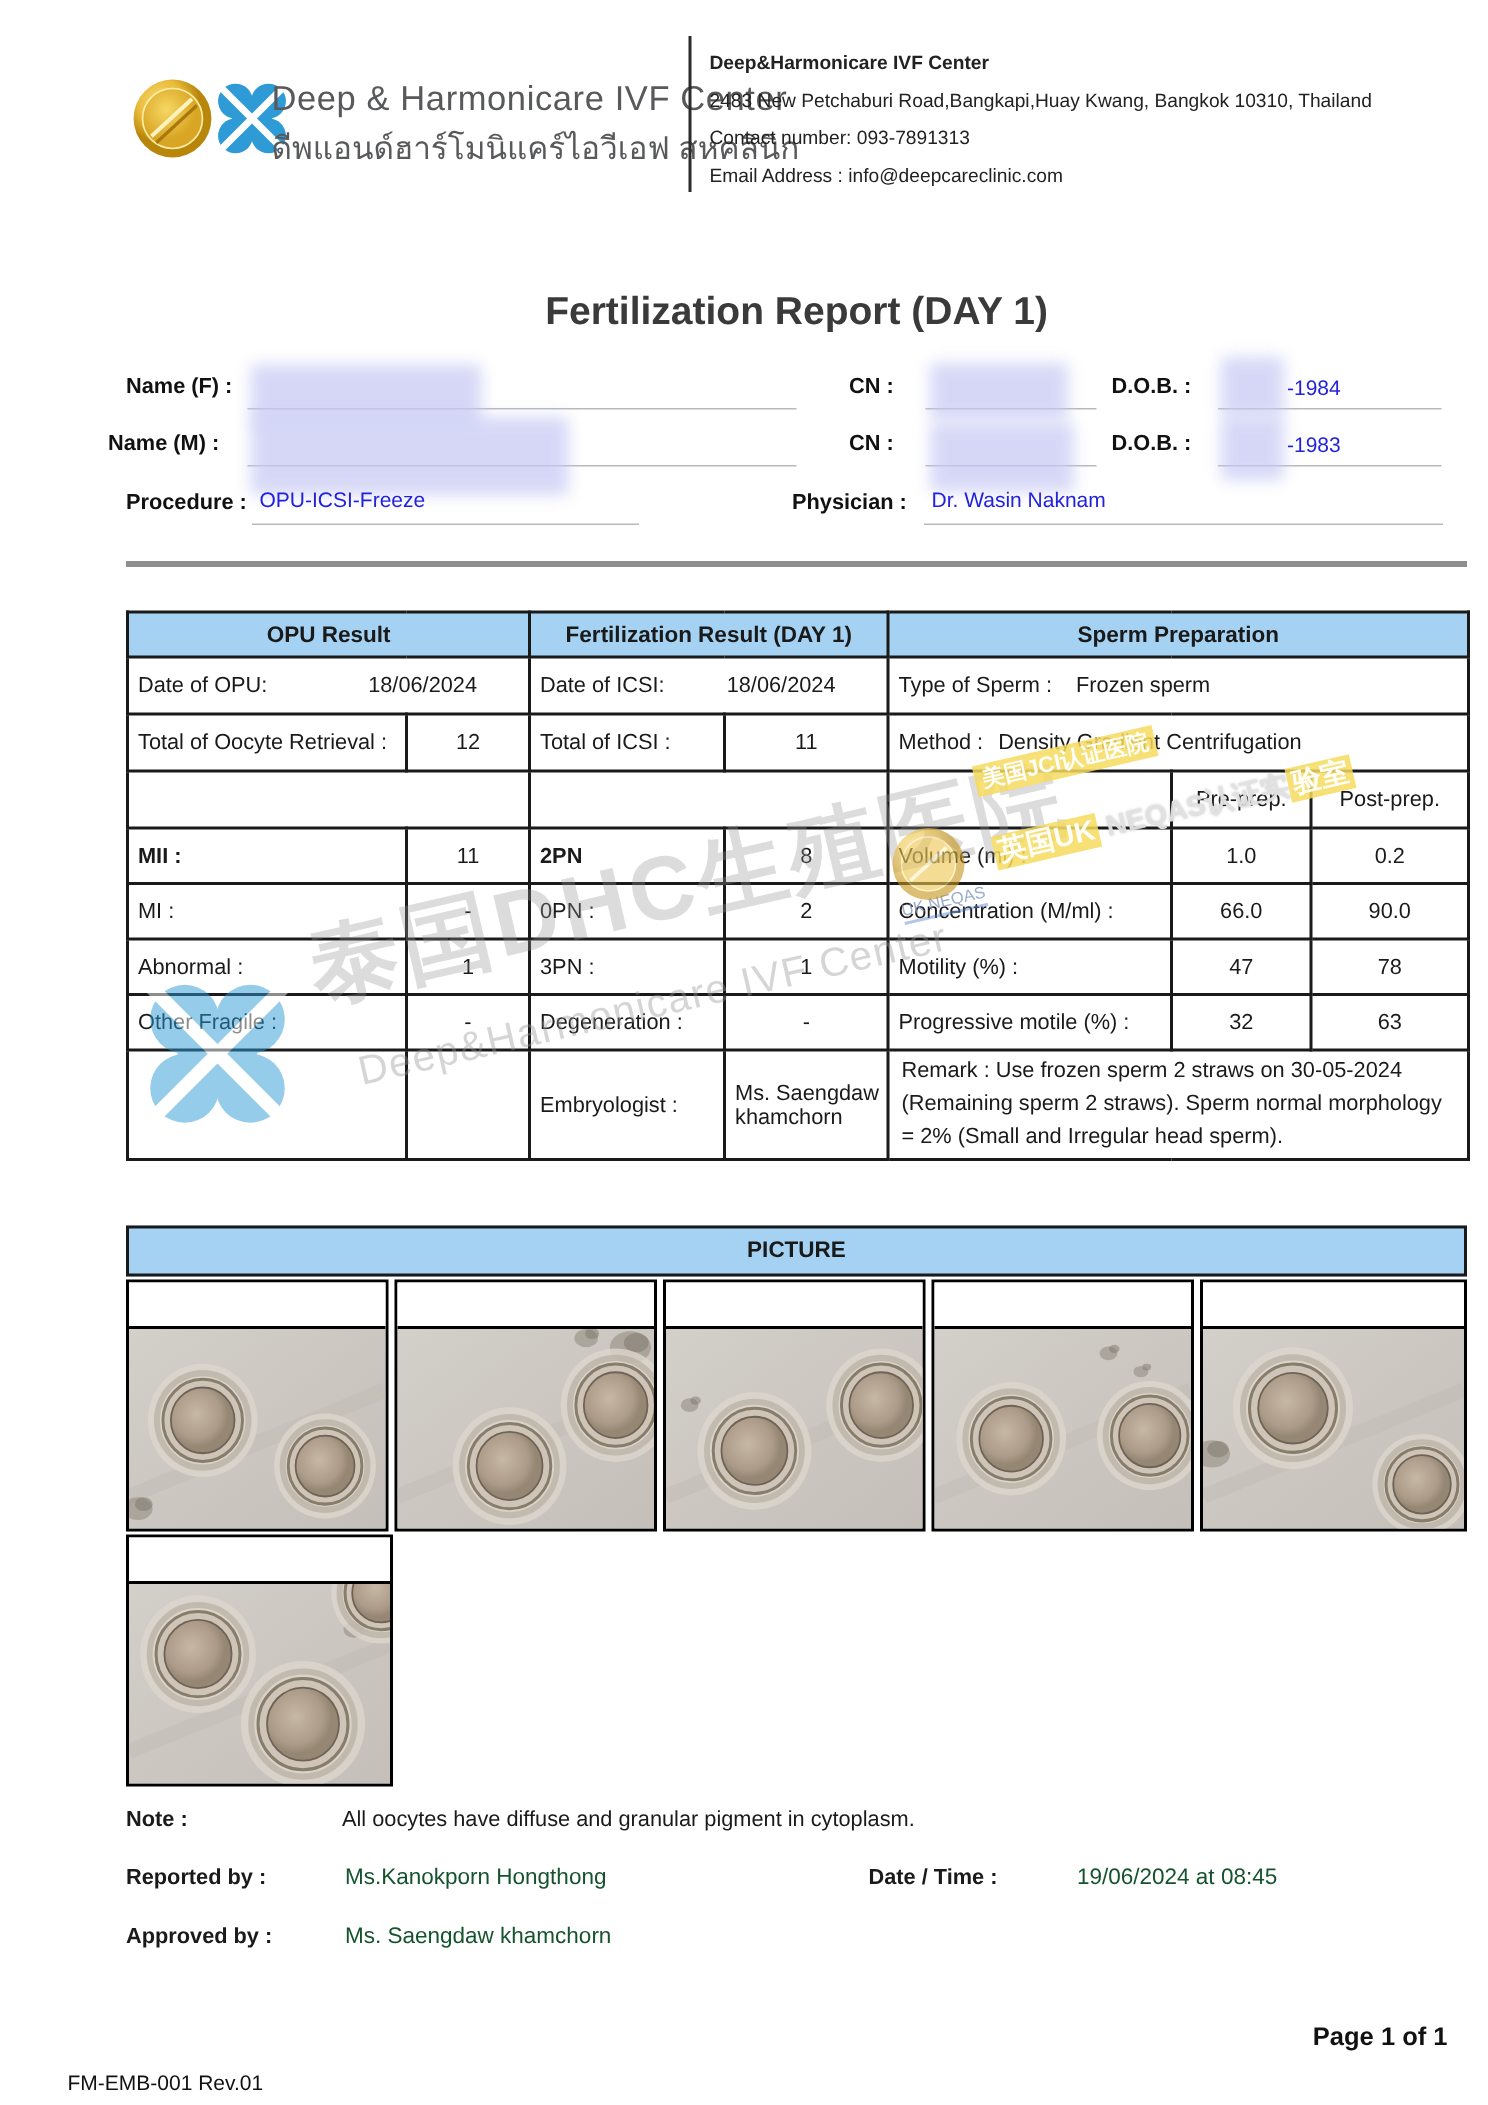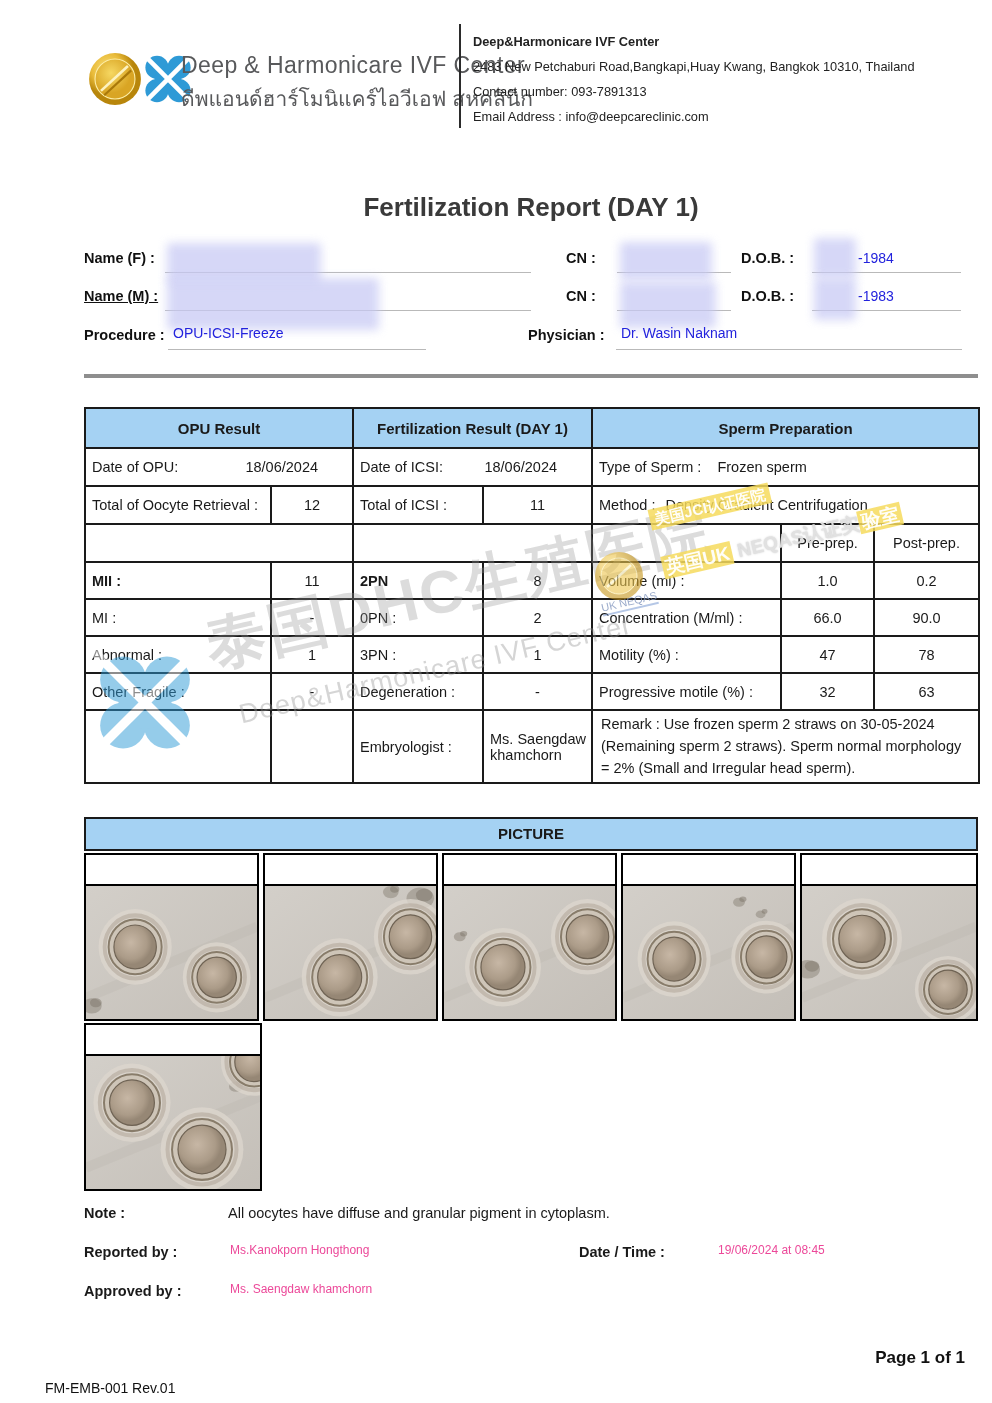--- a/index.html
+++ b/index.html
@@ -58,21 +58,21 @@
   .wm-neqas .y { background:rgba(246,219,93,.85); color:rgba(255,255,255,.95); padding:1px 3px; }
   .wm-neqas .g { color:rgba(225,225,225,.95); text-shadow:0 0 2px rgba(120,120,120,.4); }
   .wm-uksmall { left:600px; top:602px; transform:rotate(-13deg); transform-origin:left top;
                 font-size:11px; color:rgba(130,150,190,.8); border-bottom:2px solid rgba(90,130,200,.45); padding-bottom:1px; }
   .wm-clover { left:86px; top:645px; width:118px; height:115px; opacity:.5; }
   .wm-coin { left:594px; top:551px; width:50px; height:50px; opacity:.6; }
 
   
   .note-label, .rep-label, .app-label, .dt-label { position:absolute; font-size:14.5px; font-weight:bold; }
   .note-text { position:absolute; font-size:14.5px; color:#1a1a1a; }
-  .blue-text { position:absolute; font-size:12px; color:#ec4899; }
+  .blue-text { position:absolute; font-size:15px; color:#14532d; }
   .page-num { position:absolute; right:27px; top:1348px; font-size:17px; font-weight:bold; color:#111;margin-left:10px; }
   .form-code { position:absolute; left:45px; top:1380px; font-size:14px; color:#111; }
 </style>
 </head>
 <body>
 
 <div class="page">
 
   <svg class="logo-coin" viewBox="0 0 100 100">
     <defs>
@@ -122,21 +122,21 @@
   <div class="uline" style="left:165px; top:272px; width:366px;"></div>
   <div class="blurbox" style="left:167px; top:243px; width:154px; height:40px;"></div>
   <div class="fl" style="left:566px; top:250px;">CN :</div>
   <div class="uline" style="left:617px; top:272px; width:114px;"></div>
   <div class="blurbox" style="left:620px; top:242px; width:92px; height:38px;"></div>
   <div class="fl" style="left:741px; top:250px;">D.O.B. :</div>
   <div class="uline" style="left:812px; top:272px; width:149px;"></div>
   <div class="blurbox" style="left:814px; top:238px; width:42px; height:40px;"></div>
   <div class="fv" style="left:858px; top:250px;">-1984</div>
 
-  <div class="fl" style="left:84px; top:288px;text-decoration:underline;">Name (M) :</div>
+  <div class="fl" style="left:72px; top:288px;">Name (M) :</div>
   <div class="uline" style="left:165px; top:310px; width:366px;"></div>
   <div class="blurbox" style="left:167px; top:278px; width:212px; height:52px;"></div>
   <div class="fl" style="left:566px; top:288px;">CN :</div>
   <div class="uline" style="left:617px; top:310px; width:114px;"></div>
   <div class="blurbox" style="left:620px; top:282px; width:96px; height:46px;"></div>
   <div class="fl" style="left:741px; top:288px;">D.O.B. :</div>
   <div class="uline" style="left:812px; top:310px; width:149px;"></div>
   <div class="blurbox" style="left:814px; top:278px; width:42px; height:42px;"></div>
   <div class="fv" style="left:858px; top:288px;">-1983</div>
 
@@ -153,21 +153,21 @@
     <colgroup>
       <col style="width:186px">
         <col style="width:82px">
       <col style="width:130px">
         <col style="width:109px">
       <col style="width:189px">
         <col style="width:93px">
         <col style="width:105px">
     </colgroup>
     <tbody>
-        <tr class="sec" style="height:40px">
+        <tr class="sec" style="height:30px">
       <td colspan="2">OPU Result</td>
       <td colspan="2">Fertilization Result (DAY 1)</td>
       <td colspan="3">Sperm Preparation</td>
     </tr>
     <tr style="height:38px">
       <td colspan="2">
             <div class="flexcell">
         <span>Date of OPU:</span>
         <span>18/06/2024</span>
             </div>

